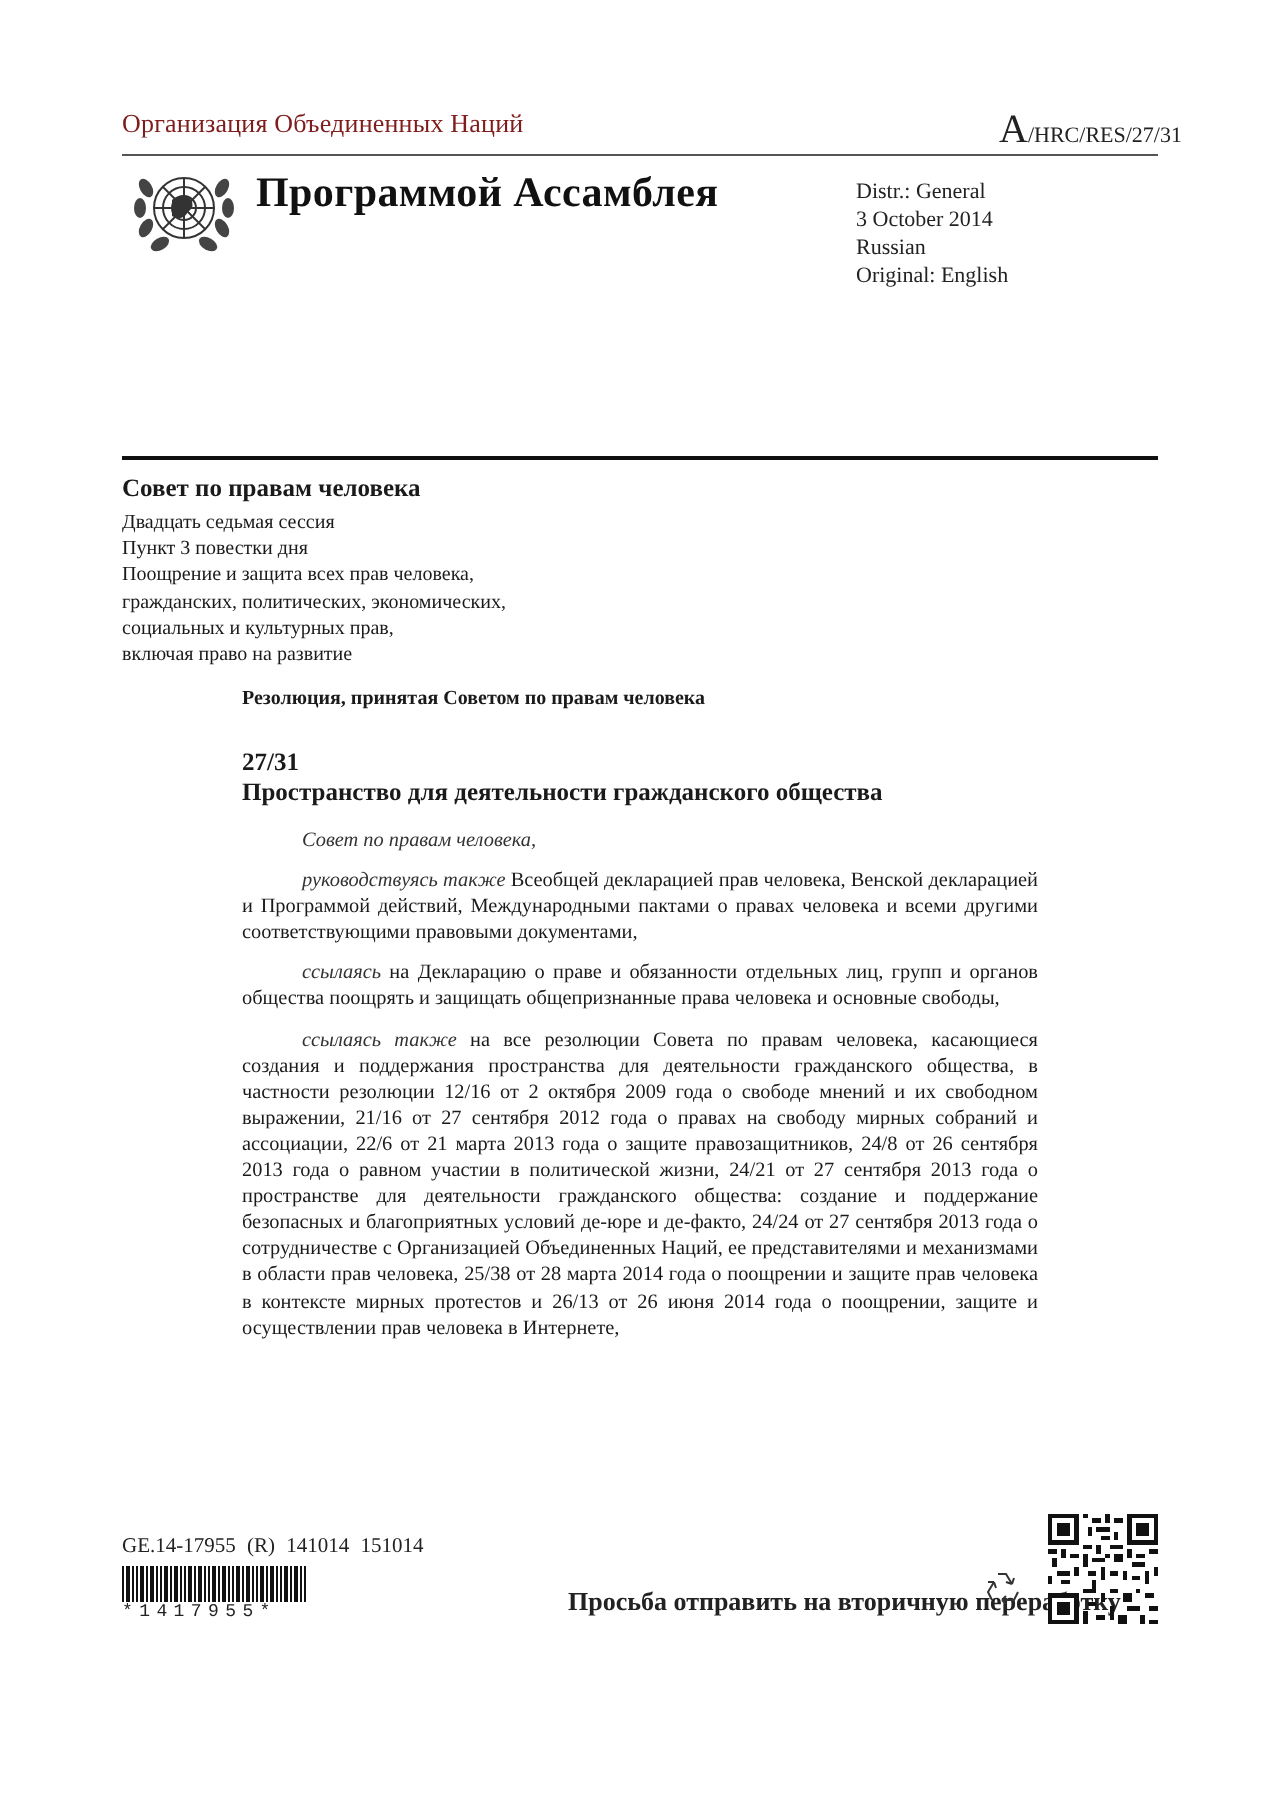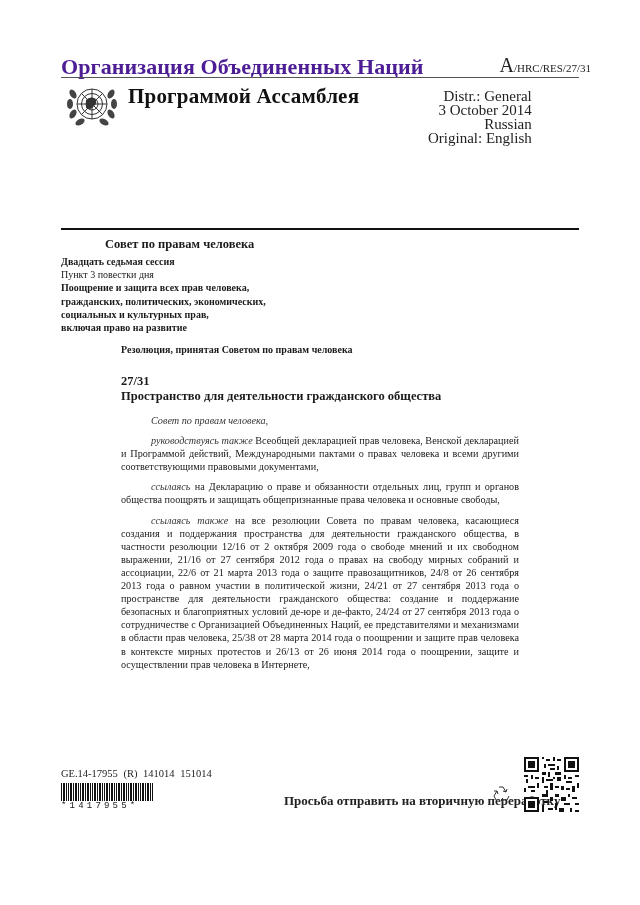--- a/index.html
+++ b/index.html
@@ -1,29 +1,29 @@
 <!DOCTYPE html>
 <html><head>
 <meta charset="utf-8">
 <style>
   html, body { margin: 0; padding: 0; background: #ffffff; }
   body { width: 640px; height: 905px; position: relative; overflow: hidden;
          font-family: "Liberation Serif", "DejaVu Serif", serif; color: #1a1a1a; }
   .abs { position: absolute; }
-  .org-name { left: 61px; top: 54px; font-size: 22px; color: #4c1d95; letter-spacing: 0.1px; font-weight: bold; }
+  .org-name { left: 61px; top: 54px; font-size: 13px; color: #7f1d1d; letter-spacing: 0.1px; }
   .symbol { right: 49px; top: 54px; font-size: 11px; color: #222; white-space: nowrap; }
   .symbol .big { font-size: 20px; }
   .rule-top { left: 61px; top: 77px; width: 518px; height: 1px; background: #555; }
   .emblem { left: 64px; top: 82px; width: 56px; height: 46px; }
   .ga-title { left: 128px; top: 84px; font-size: 21px; font-weight: bold; color: #111; letter-spacing: 0.2px; }
-  .distr { left: 428px; top: 89px; font-size: 15px; line-height: 14px; color: #222; text-align: right; }
+  .distr { left: 428px; top: 89px; font-size: 11px; line-height: 14px; color: #222; }
   .rule-thick { left: 61px; top: 228px; width: 518px; height: 2px; background: #111; }
-  .council { left: 61px; top: 237px; font-size: 12.5px; font-weight: bold; margin-left: 44px; }
+  .council { left: 61px; top: 237px; font-size: 12.5px; font-weight: bold; }
   .meta { left: 61px; top: 255px; font-size: 10px; line-height: 13.2px; }
-  .meta .b { font-weight: bold; }
+  .meta .b { font-weight: normal; }
   .resolution-by { left: 121px; top: 344px; font-size: 10px; font-weight: bold; }
   .res-num { left: 121px; top: 374px; font-size: 12.5px; font-weight: bold; }
   .res-title { left: 121px; top: 389px; font-size: 12.5px; font-weight: bold; }
   .body-text { left: 121px; top: 414px; width: 398px; font-size: 10.2px; line-height: 13.1px; text-align: justify; }
   .body-text p { margin: 0 0 7px 0; text-indent: 30px; }
   .body-text i { font-style: italic; color: #333; margin-top: 12px; }
   .footer-id { left: 61px; top: 768px; font-size: 10.5px; color: #222; word-spacing: 3px; }
   .barcode { left: 61px; top: 783px; width: 92px; height: 18px; }
   .barcode-num { left: 61px; top: 801px; font-family: "Liberation Mono", monospace; font-size: 9px; letter-spacing: 3.2px; color: #222; }
   .recycle-text { left: 284px; top: 793px; font-size: 13px; font-weight: bold; color: #222; }

